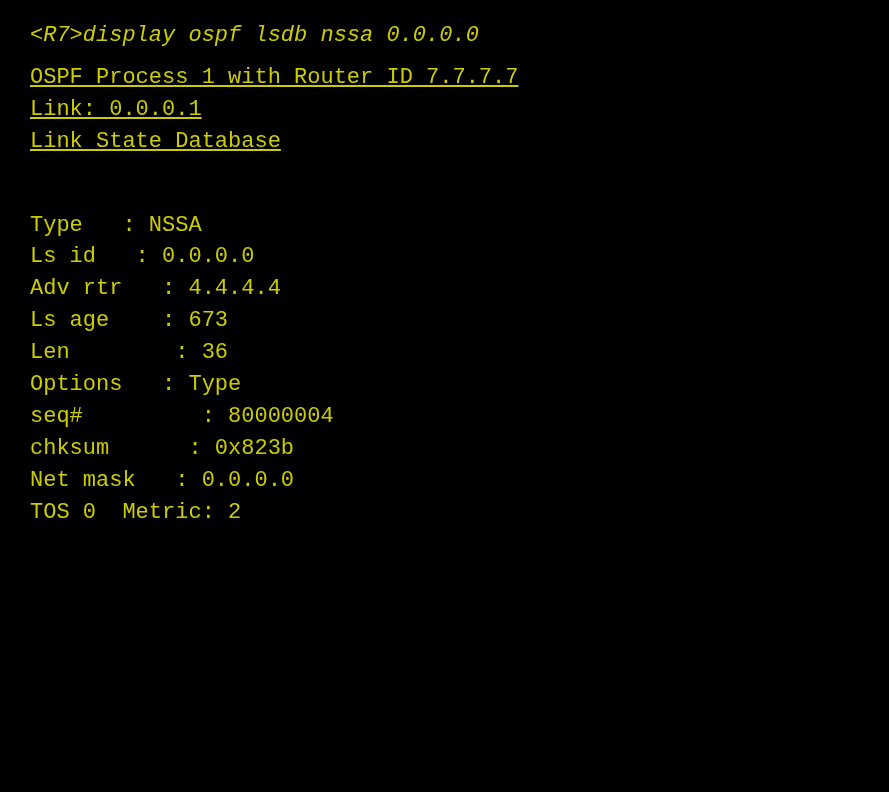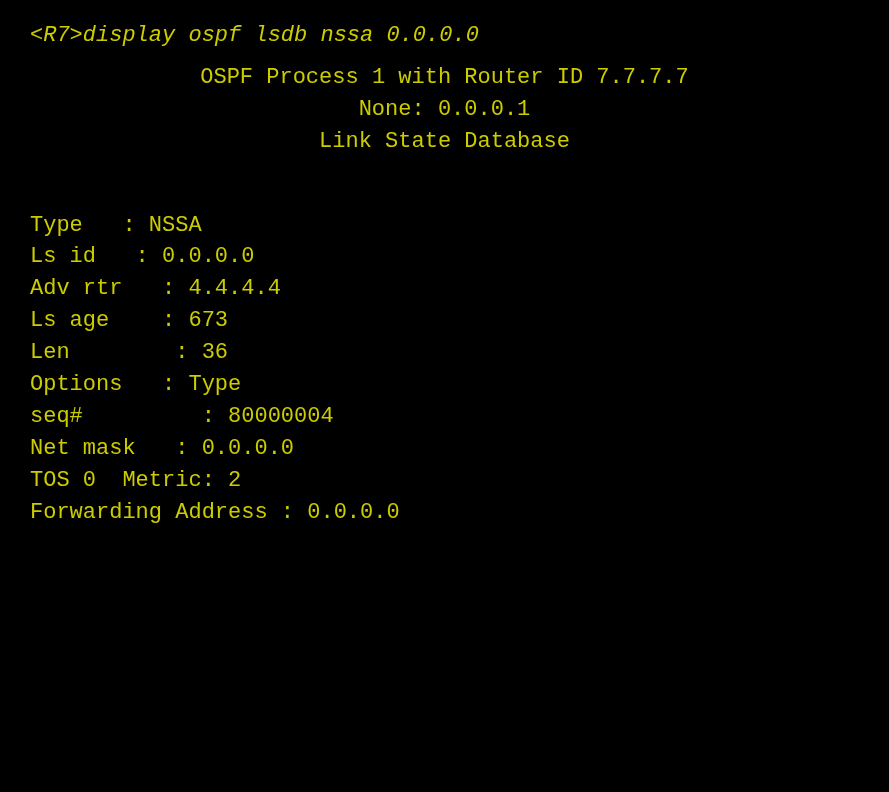--- a/index.html
+++ b/index.html
@@ -22,22 +22,22 @@
     .terminal-content {
       line-height: 1.45;
     }
 
     .command-line {
       margin-bottom: 10px;
       font-style: italic;
     }
 
     .header-section {
-      text-align: center;
       margin-bottom: 30px;
+      text-decoration: underline;
     }
 
     .header-line {
       display: block;
     }
 
     .data-section {
       margin-top: 10px;
     }
 
@@ -54,30 +54,30 @@
 </head>
 <body>
 
 <div class="terminal-content">
   <div class="command-line">
     <span>&lt;R7&gt;display ospf lsdb nssa 0.0.0.0</span>
   </div>
 
   <div class="header-section">
     <span class="header-line">OSPF Process 1 with Router ID 7.7.7.7</span>
-    <span class="header-line">None: 0.0.0.1</span>
+    <span class="header-line">Link: 0.0.0.1</span>
     <span class="header-line">Link State Database</span>
   </div>
 
   <div class="data-section" id="data-rows">
   <span class="spacer"></span>
       <span class="data-row">Type   : NSSA</span>
       <span class="data-row">Ls id   : 0.0.0.0</span>
       <span class="data-row">Adv rtr   : 4.4.4.4</span>
       <span class="data-row">Ls age    : 673</span>
       <span class="data-row">Len        : 36</span>
       <span class="data-row">Options   : Type</span>
       <span class="data-row">seq#         : 80000004</span>
+      <span class="data-row">chksum      : 0x823b</span>
       <span class="data-row">Net mask   : 0.0.0.0</span>
       <span class="data-row">TOS 0  Metric: 2</span>
-      <span class="data-row">Forwarding Address : 0.0.0.0</span>
     </div>
 </div>
 
 </body></html>

